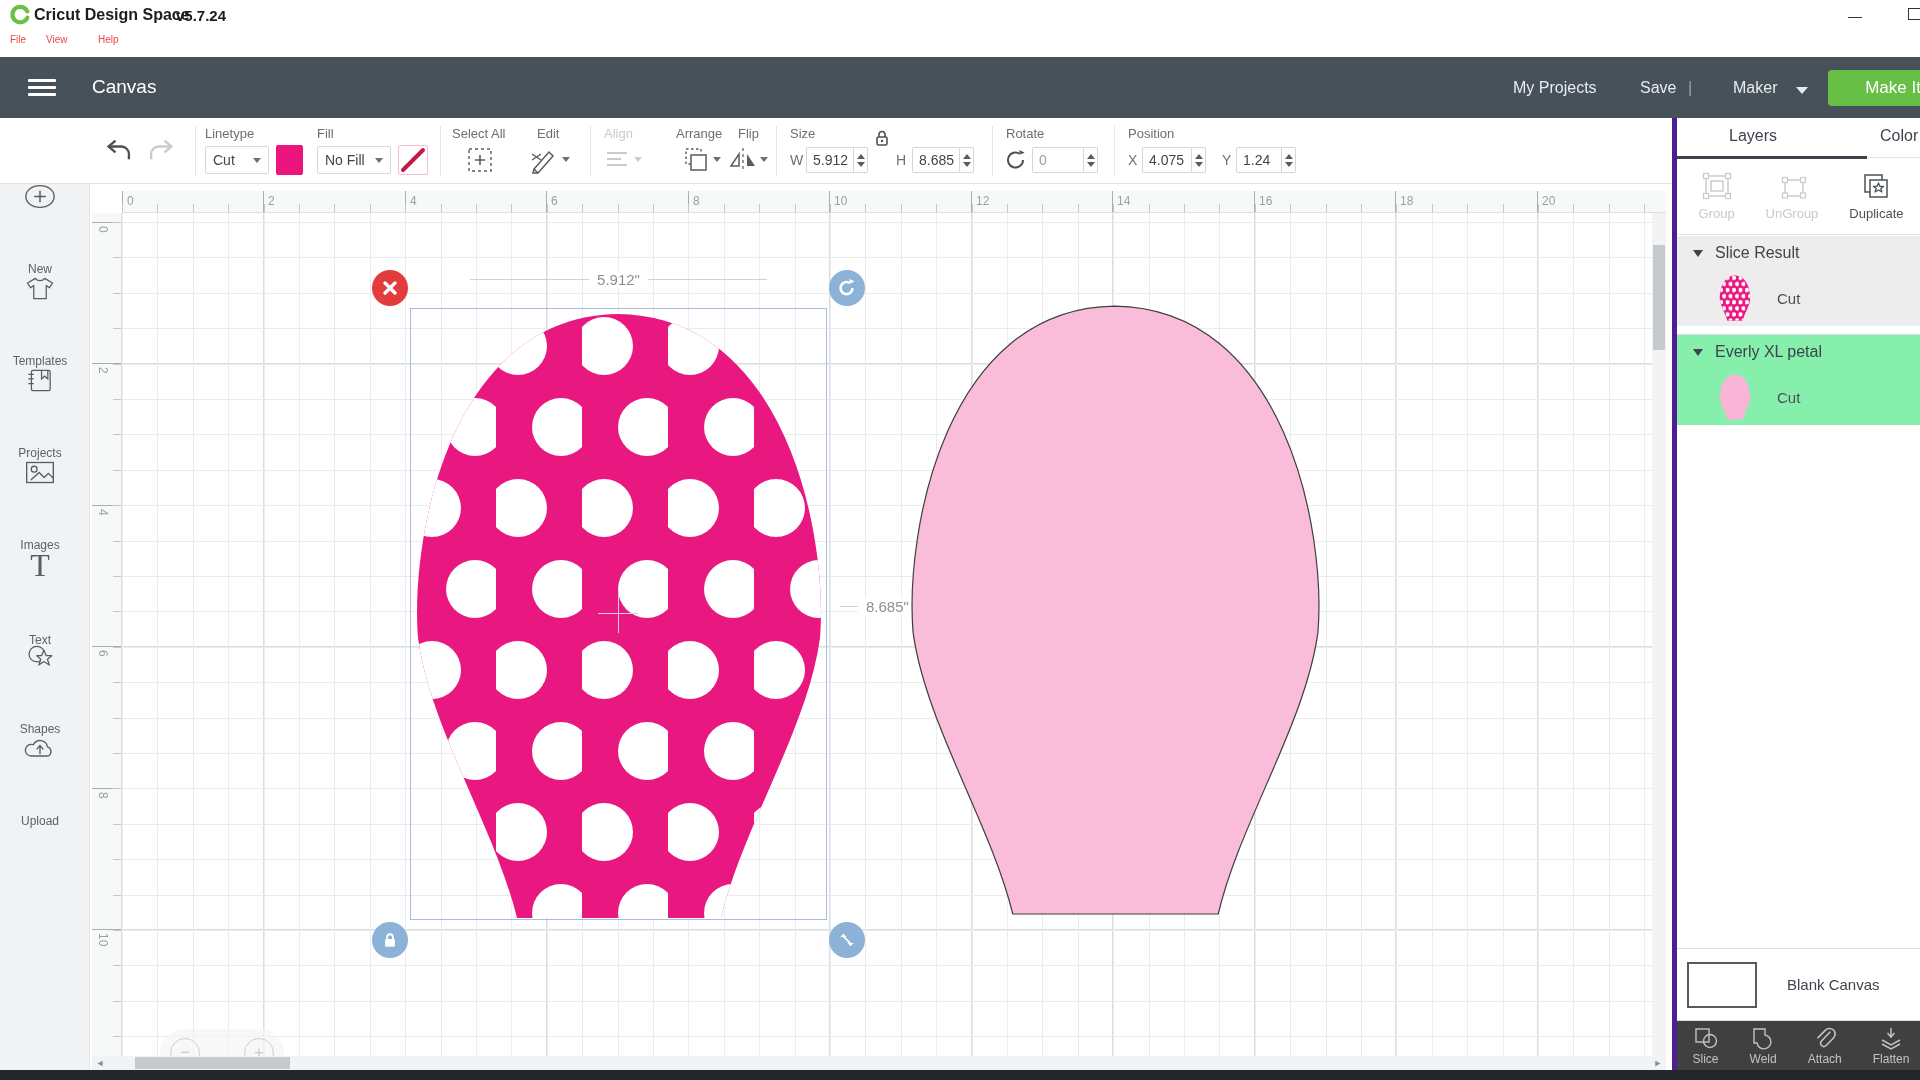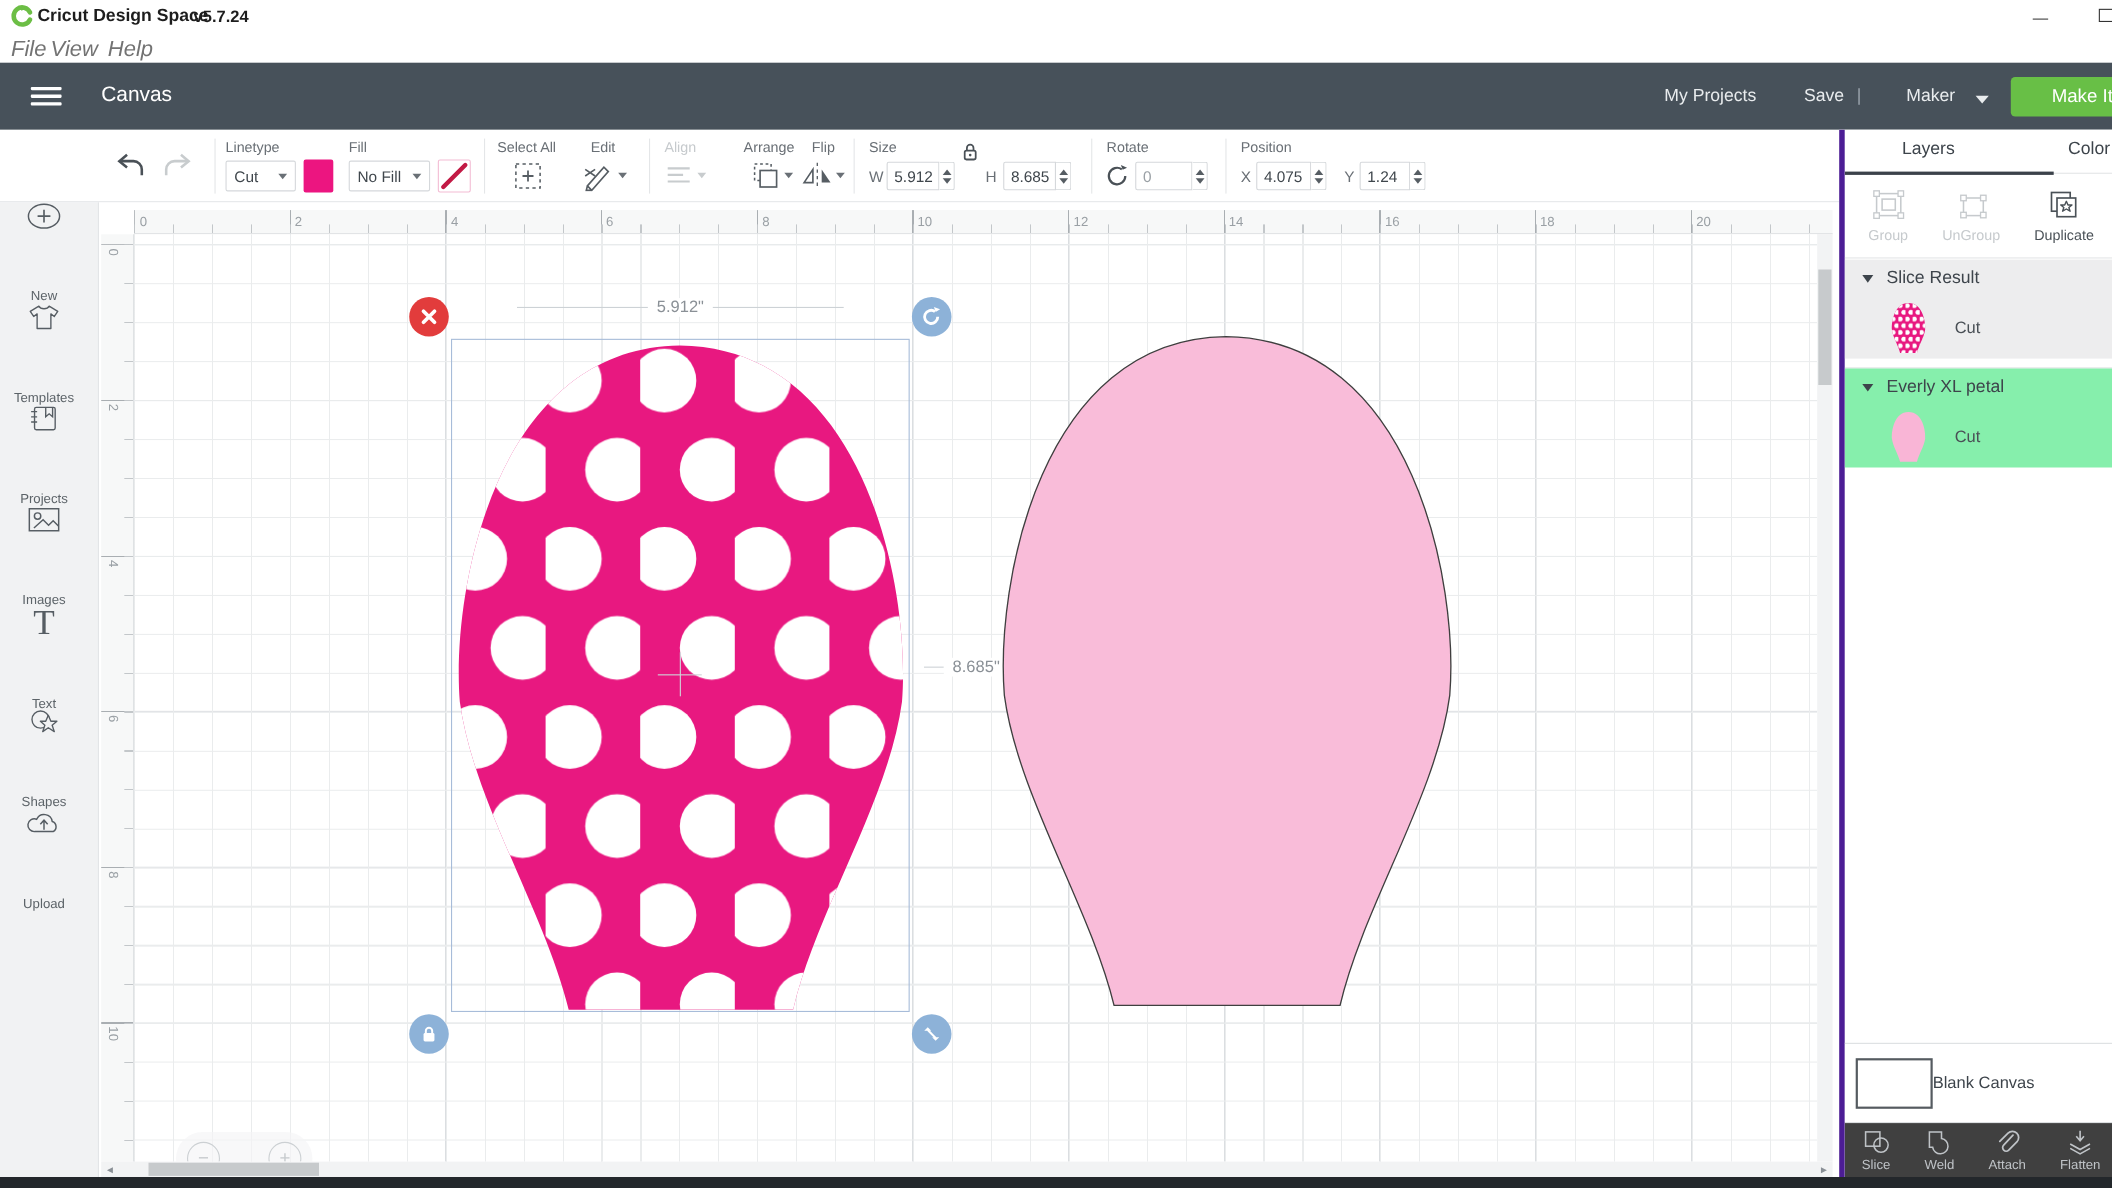--- a/index.html
+++ b/index.html
@@ -9,21 +9,21 @@
 
   
   #titlebar { left:0; top:0; width:1920px; height:30px; background:#fff; }
   .app-title { left:34px; top:6px; font-size:16px; font-weight:bold; color:#1d1d1d; }
   .app-version { left:176px; top:7px; font-size:15px; font-weight:bold; color:#1d1d1d; }
   .cricut-logo { left:8px; top:4px; width:24px; height:22px; }
   .win-btn { top:8px; font-size:14px; color:#333; }
 
   
   #menubar { left:0; top:30px; width:1920px; height:27px; background:#fff; }
-  .menu-item { top:4px; font-size:20px; color:#737373; cursor:default;font-style:italic; }
+  .menu-item { top:4px; font-size:10px; color:#ef4444; cursor:default; }
 
   
   #appheader { left:0; top:57px; width:1920px; height:61px; background:#47515a; overflow:hidden; }
   .hamburger { left:28px; top:22px; width:28px; height:18px; cursor:pointer; }
   .hamburger div { height:3px; background:#fff; margin-bottom:4px; border-radius:1px; }
   .hdr-canvas { left:92px; top:19px; font-size:19px; color:#fff; }
   .hdr-link { top:22px; font-size:16px; color:#e9ecee; cursor:pointer; }
   .makeit { left:1828px; top:13px; width:130px; height:36px; background:#68bf46; border:none;
     border-radius:4px; color:#fff; font-size:17px; font-family:inherit; cursor:pointer; }
 
@@ -115,21 +115,21 @@
   .tri-down { width:0; height:0; border-left:5px solid transparent; border-right:5px solid transparent;
     border-top:7px solid #3d444b; margin-left:16px; }
   .group-name { font-size:16px; color:#3d444b; margin-left:12px; }
   .layer-row { height:56px; display:flex; align-items:center; cursor:pointer; }
   .layer-thumb { margin-left:42px; }
   .layer-cut { font-size:15px; color:#4a5056; margin-left:26px; }
   .section-divider { height:1px; background:#dcdfe1; }
   .blank-row { left:0; top:830px; width:248px; height:72px; border-top:1px solid #dcdfe1;
     display:flex; align-items:center; cursor:pointer; background:#fff; }
   .blank-thumb { width:70px; height:46px; background:#fff; border:2px solid #555b60; margin-left:10px; }
-  .blank-label { font-size:15px; color:#3d444b; }
+  .blank-label { font-size:15px; color:#3d444b; margin-left:30px; }
   #panel-bottom { left:0; top:902px; width:248px; height:50px; background:#404040; border-top:1px solid #dcdfe1;
     display:flex; align-items:center; justify-content:space-around; }
   .pb-btn { display:flex; flex-direction:column; align-items:center; gap:2px; cursor:pointer; }
   .pb-btn span { font-size:12px; color:#bfc3c7; }
 
   #darkstrip { left:0; top:1070px; width:1920px; height:10px; background:#23272b; }
 </style>
 </head>
 <body>
 

